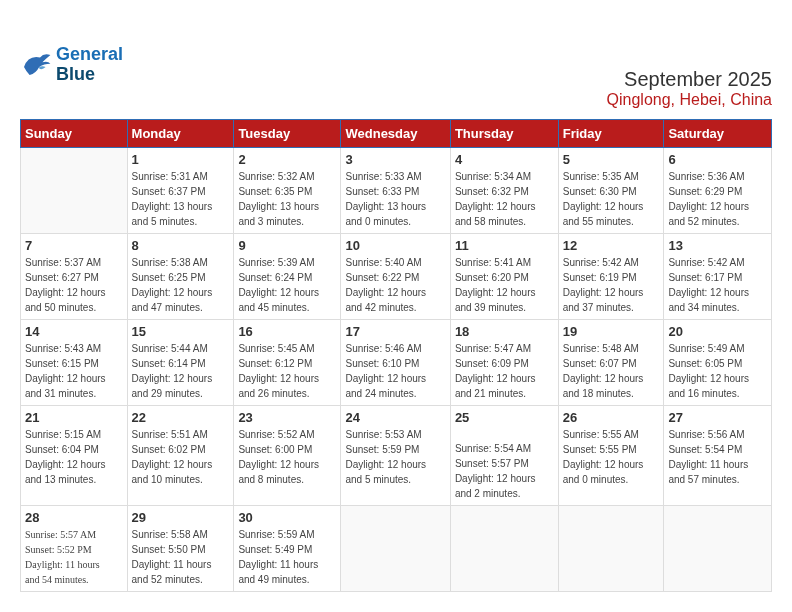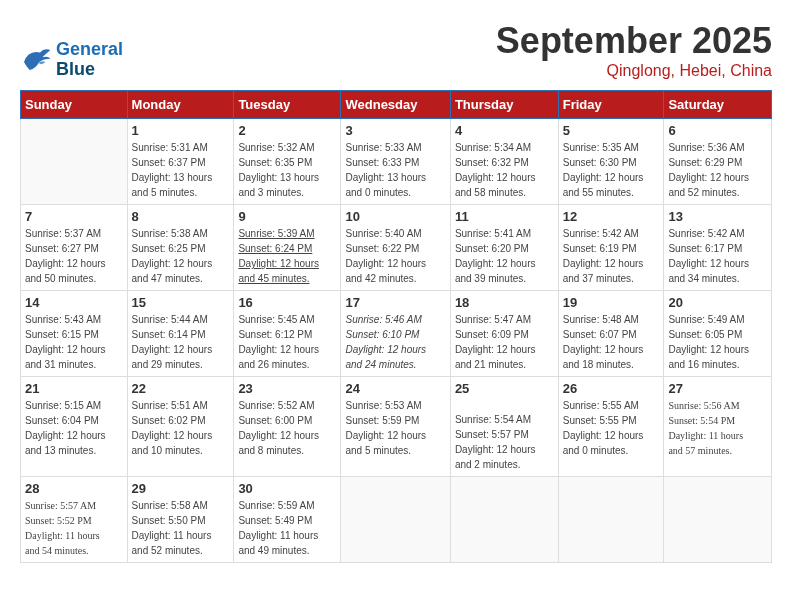--- a/index.html
+++ b/index.html
@@ -6,21 +6,21 @@
     body {
       font-family: Arial, sans-serif;
       background: #fff;
       width: 792px;
       min-height: 612px;
       padding: 20px;
     }
     .header {
       display: flex;
       justify-content: space-between;
-      align-items: flex-end;
+      align-items: center;
       margin-bottom: 10px;
     }
     .logo {
       display: flex;
       align-items: center;
       gap: 4px;
     }
     .logo-text {
       font-size: 18px;
       font-weight: bold;
@@ -31,23 +31,24 @@
       color: #1a6eb5;
     }
     .logo-bird {
       width: 32px;
       height: 28px;
     }
     .title-section {
       text-align: right;
     }
     .month-title {
-      font-size: 36px;
-      font-weight: bold;
+      font-size: 20px;
+      font-weight: normal;
       color: #333;
+      margin-top: 48px;
     }
     .location-title {
       font-size: 16px;
       color: #b91c1c;
     }
     table {
       width: 100%;
       border-collapse: collapse;
       font-size: 11px;
     }
@@ -176,21 +177,21 @@
         </td>
         <td>
           <span class="day-number">8</span>
           <div class="day-info" style="white-space: pre-line;">Sunrise: 5:38 AM
 Sunset: 6:25 PM
 Daylight: 12 hours
 and 47 minutes.</div>
         </td>
         <td>
           <span class="day-number">9</span>
-          <div class="day-info" style="white-space: pre-line; text-decoration: underline;">Sunrise: 5:39 AM
+          <div class="day-info" style="white-space: pre-line;">Sunrise: 5:39 AM
 Sunset: 6:24 PM
 Daylight: 12 hours
 and 45 minutes.</div>
         </td>
         <td>
           <span class="day-number">10</span>
           <div class="day-info" style="white-space: pre-line;">Sunrise: 5:40 AM
 Sunset: 6:22 PM
 Daylight: 12 hours
 and 42 minutes.</div>
@@ -234,21 +235,21 @@
         </td>
         <td>
           <span class="day-number">16</span>
           <div class="day-info" style="white-space: pre-line;">Sunrise: 5:45 AM
 Sunset: 6:12 PM
 Daylight: 12 hours
 and 26 minutes.</div>
         </td>
         <td>
           <span class="day-number">17</span>
-          <div class="day-info" style="white-space: pre-line; font-style: italic;">Sunrise: 5:46 AM
+          <div class="day-info" style="white-space: pre-line;">Sunrise: 5:46 AM
 Sunset: 6:10 PM
 Daylight: 12 hours
 and 24 minutes.</div>
         </td>
         <td>
           <span class="day-number">18</span>
           <div class="day-info" style="white-space: pre-line;">Sunrise: 5:47 AM
 Sunset: 6:09 PM
 Daylight: 12 hours
 and 21 minutes.</div>
@@ -306,21 +307,21 @@
         </td>
         <td>
           <span class="day-number">26</span>
           <div class="day-info" style="white-space: pre-line;">Sunrise: 5:55 AM
 Sunset: 5:55 PM
 Daylight: 12 hours
 and 0 minutes.</div>
         </td>
         <td>
           <span class="day-number">27</span>
-          <div class="day-info" style="white-space: pre-line; font-family: Liberation Serif, serif;">Sunrise: 5:56 AM
+          <div class="day-info" style="white-space: pre-line;">Sunrise: 5:56 AM
 Sunset: 5:54 PM
 Daylight: 11 hours
 and 57 minutes.</div>
         </td>
       </tr>
       <tr>
         <td>
           <span class="day-number">28</span>
           <div class="day-info" style="white-space: pre-line; font-family: Liberation Serif, serif;">Sunrise: 5:57 AM
 Sunset: 5:52 PM

